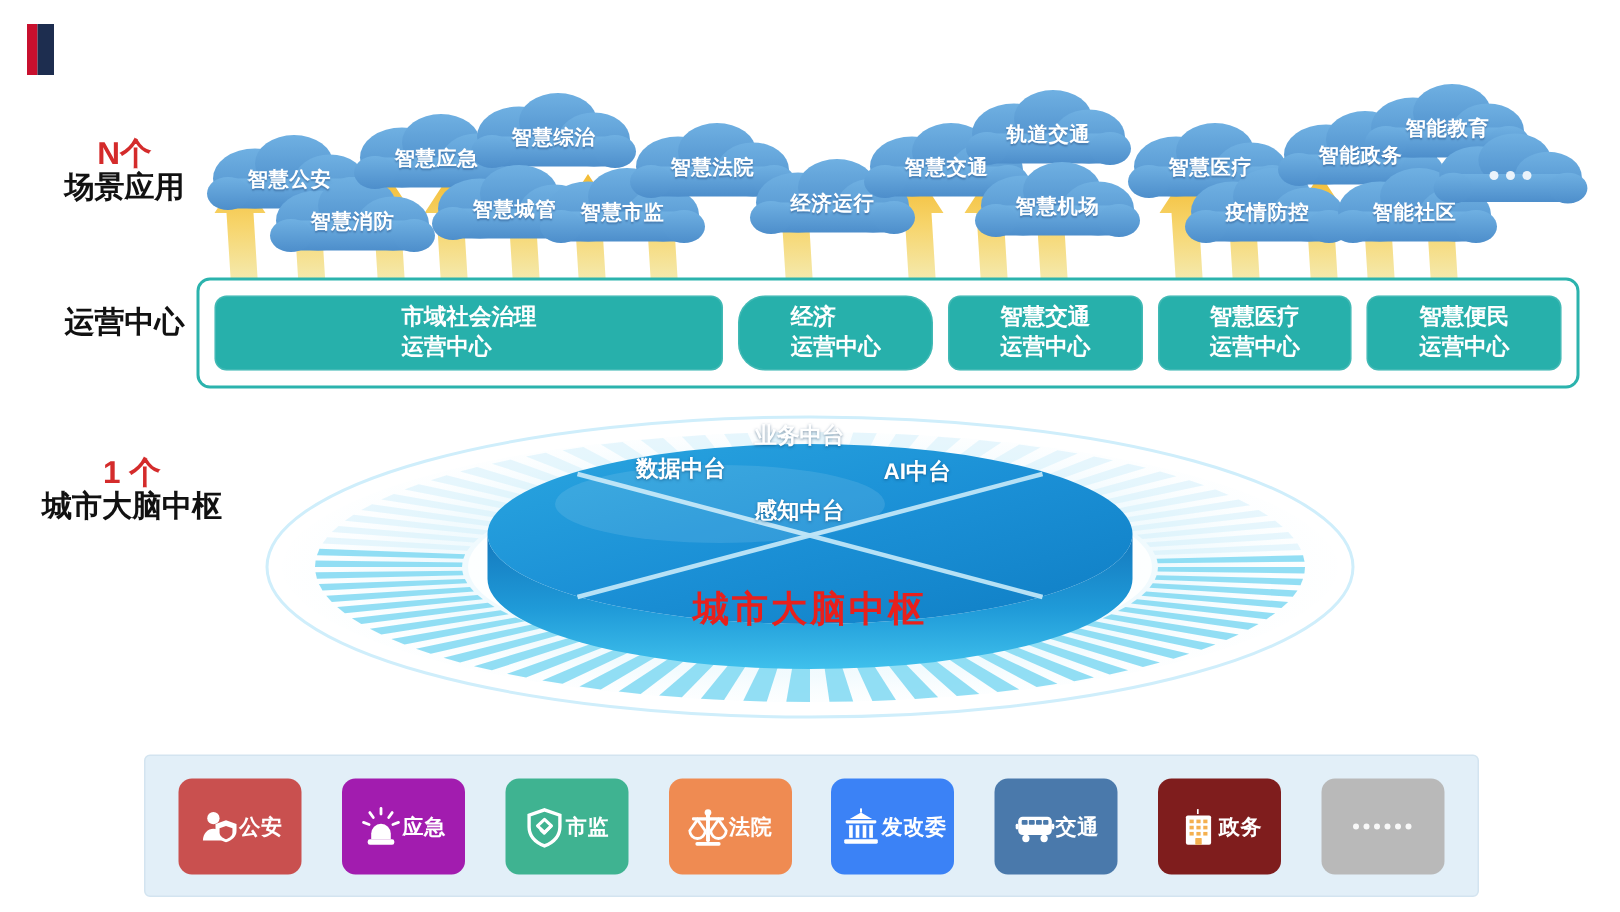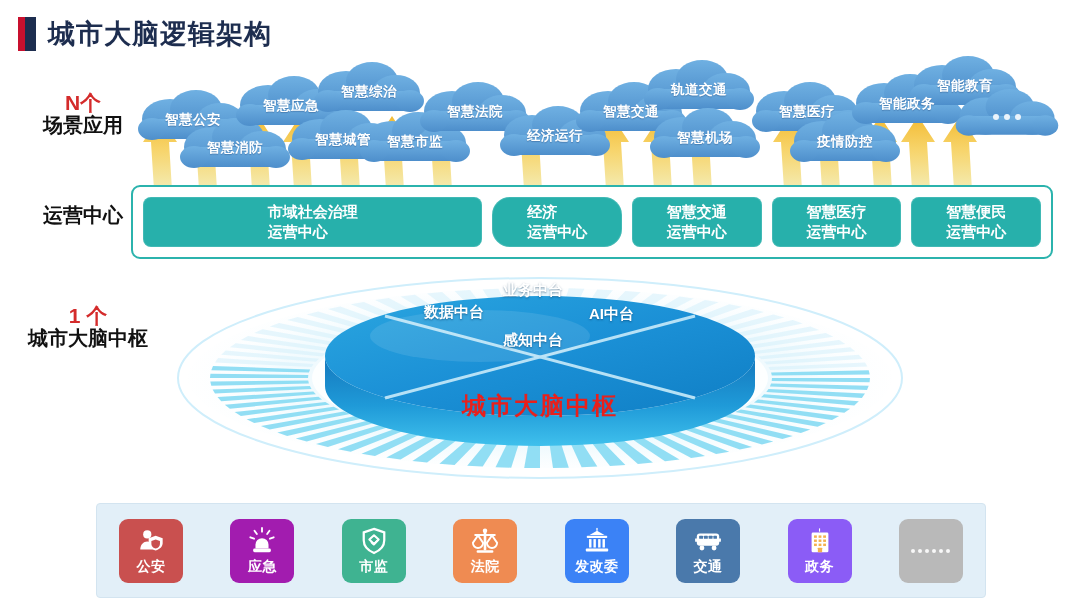--- a/index.html
+++ b/index.html
@@ -58,36 +58,35 @@
   #disk-top{left:503px;top:281px;}
   #disk-left{left:424px;top:303px;}
   #disk-right{left:589px;top:305px;}
   #disk-bottom{left:503px;top:331px;}
 
   
   #dept-panel{position:absolute;left:96px;top:503px;width:890px;height:95px;
     background:#e2eff8;border:1px solid #d3e4f0;border-radius:4px;
     display:flex;align-items:center;justify-content:space-between;
     padding:0 22px;box-sizing:border-box;}
-  .dept-tile{width:64px;height:64px;border-radius:9px;display:flex;flex-direction:column;
+  .dept-tile{width:82px;height:64px;border-radius:9px;display:flex;flex-direction:row;
     align-items:center;justify-content:center;position:relative;}
   .dept-icon{height:30px;display:flex;align-items:flex-end;justify-content:center;}
   .dept-name{color:#ffffff;font-size:14px;font-weight:bold;margin-top:3px;letter-spacing:.5px;}
   .dept-dots{display:flex;gap:3px;}
   .dept-dots i{width:4px;height:4px;border-radius:50%;background:#ffffff;opacity:.9;display:block;}
 </style>
 </head>
 <body>
 
 <div id="title-bar">
   <svg id="title-marker" viewBox="0 0 18 34">
     <rect x="0" y="0" width="7" height="34" fill="#c8102e"></rect>
     <rect x="7" y="0" width="11" height="34" fill="#1d2d4f"></rect>
   </svg>
-  <div id="title-text">城市大脑逻辑架构</div>
 </div>
 
 <div class="axis-label" id="label-scene">
   <div class="axis-count">N个</div>
   <div class="axis-name">场景应用</div>
 </div>
 <div class="axis-label" id="label-ops">
   <div class="axis-name">运营中心</div>
 </div>
 <div class="axis-label" id="label-brain">
@@ -401,20 +400,39 @@
         <g fill="url(#cg11862)">
           <ellipse cx="36" cy="30" rx="28" ry="20"></ellipse>
           <ellipse cx="62" cy="20" rx="26" ry="19"></ellipse>
           <ellipse cx="86" cy="32" rx="24" ry="18"></ellipse>
           <rect x="12" y="30" width="94" height="20" rx="10"></rect>
           <ellipse cx="18" cy="40" rx="14" ry="11"></ellipse>
           <ellipse cx="100" cy="40" rx="14" ry="11"></ellipse>
         </g>
       </svg>
       <span class="cloud-label">智能教育</span>
+    </div>
+    <div class="cloud" style="left: 884px; top: 56px; width: 118px; height: 62px;">
+      <svg width="118" height="62" viewBox="0 0 118 62">
+        <defs>
+          <linearGradient id="cg11862" x1="0" y1="0" x2="0" y2="1">
+            <stop offset="0%" stop-color="#6fb0e2"></stop>
+            <stop offset="100%" stop-color="#4d8ecb"></stop>
+          </linearGradient>
+        </defs>
+        <g fill="url(#cg11862)">
+          <ellipse cx="36" cy="30" rx="28" ry="20"></ellipse>
+          <ellipse cx="62" cy="20" rx="26" ry="19"></ellipse>
+          <ellipse cx="86" cy="32" rx="24" ry="18"></ellipse>
+          <rect x="12" y="30" width="94" height="20" rx="10"></rect>
+          <ellipse cx="18" cy="40" rx="14" ry="11"></ellipse>
+          <ellipse cx="100" cy="40" rx="14" ry="11"></ellipse>
+        </g>
+      </svg>
+      <span class="cloud-label">智能社区</span>
     </div>
     <div class="cloud" style="left: 952px; top: 32px; width: 110px; height: 60px;">
       <svg width="110" height="60" viewBox="0 0 118 62">
         <defs>
           <linearGradient id="cg11060" x1="0" y1="0" x2="0" y2="1">
             <stop offset="0%" stop-color="#6fb0e2"></stop>
             <stop offset="100%" stop-color="#4d8ecb"></stop>
           </linearGradient>
         </defs>
         <g fill="url(#cg11060)">
@@ -676,21 +694,21 @@
           <g fill="#4a79ab">
             <rect x="5.5" y="9.3" width="4.2" height="3.4" rx=".7"></rect>
             <rect x="10.6" y="9.3" width="4.2" height="3.4" rx=".7"></rect>
             <rect x="15.7" y="9.3" width="4.2" height="3.4" rx=".7"></rect>
             <rect x="20.8" y="9.3" width="3.8" height="3.4" rx=".7"></rect>
           </g>
         </svg>
       </div>
       <div class="dept-name">交通</div>
     </div>
-    <div class="dept-tile" style="background: #8b5cf6;">
+    <div class="dept-tile" style="background: #7f1d1d;">
       <div class="dept-icon">
         <svg viewBox="0 0 30 30" width="28" height="28">
           <g fill="#fff">
             <rect x="13.9" y="1.5" width="1.2" height="3.5"></rect>
             <rect x="6" y="6" width="18" height="21" rx="1.4"></rect>
           </g>
           <g fill="#f4b04f">
             <rect x="8.6" y="9" width="3" height="2.6"></rect>
             <rect x="13.5" y="9" width="3" height="2.6"></rect>
             <rect x="18.4" y="9" width="3" height="2.6"></rect>

